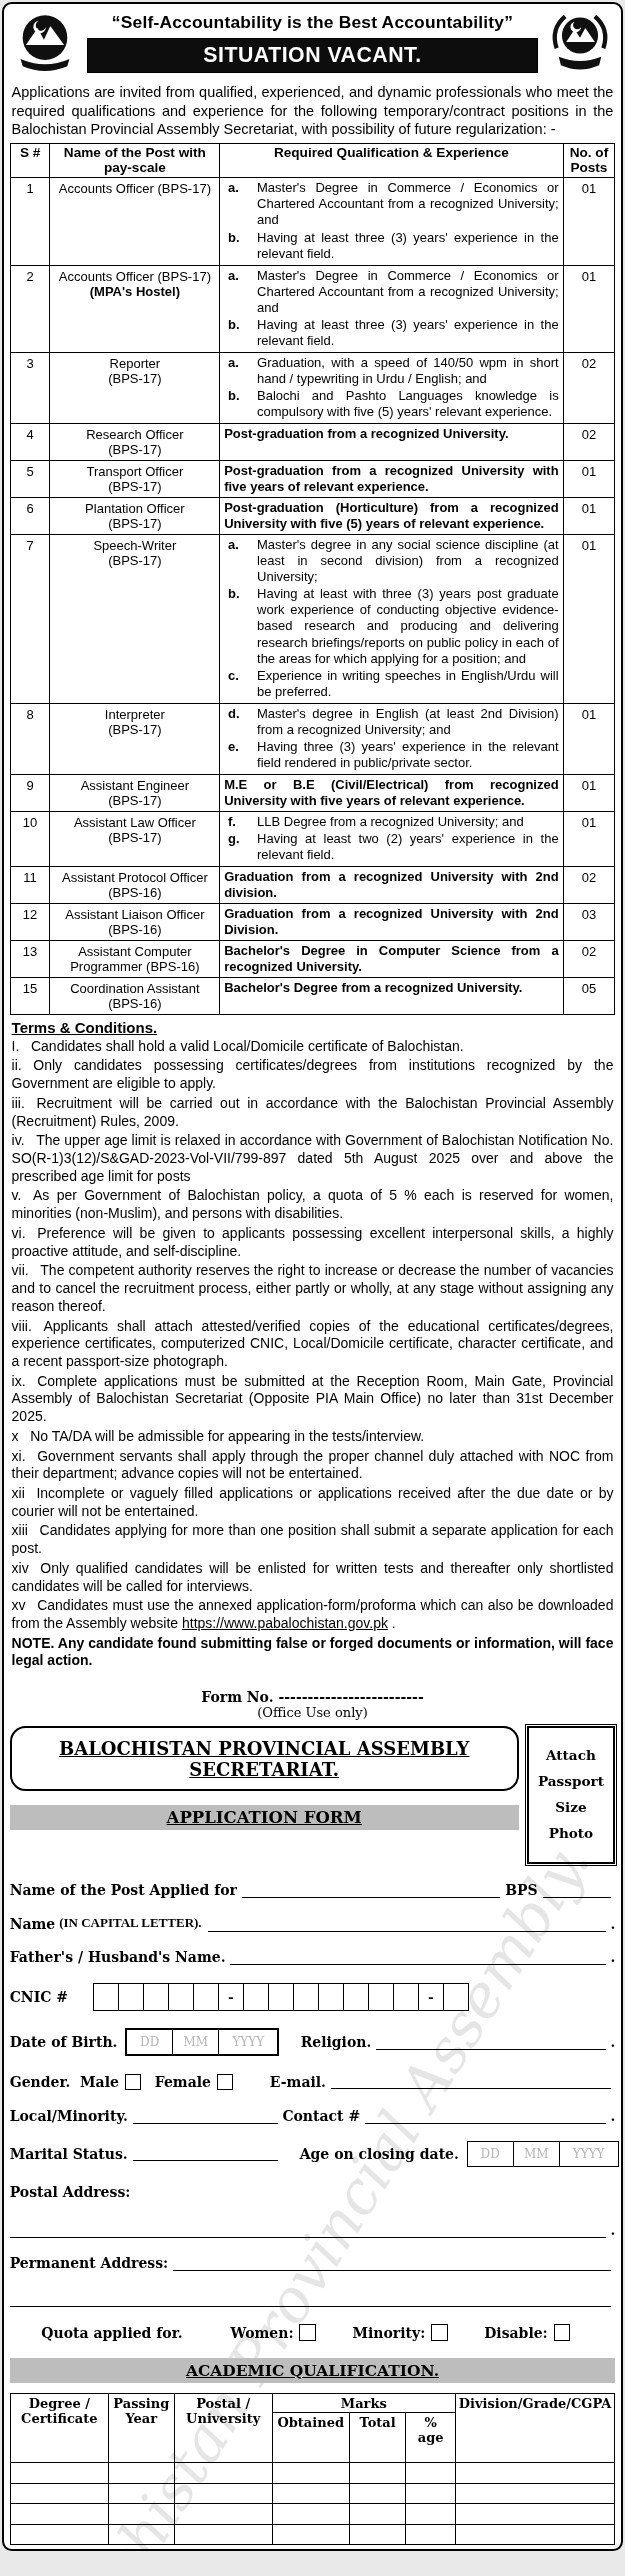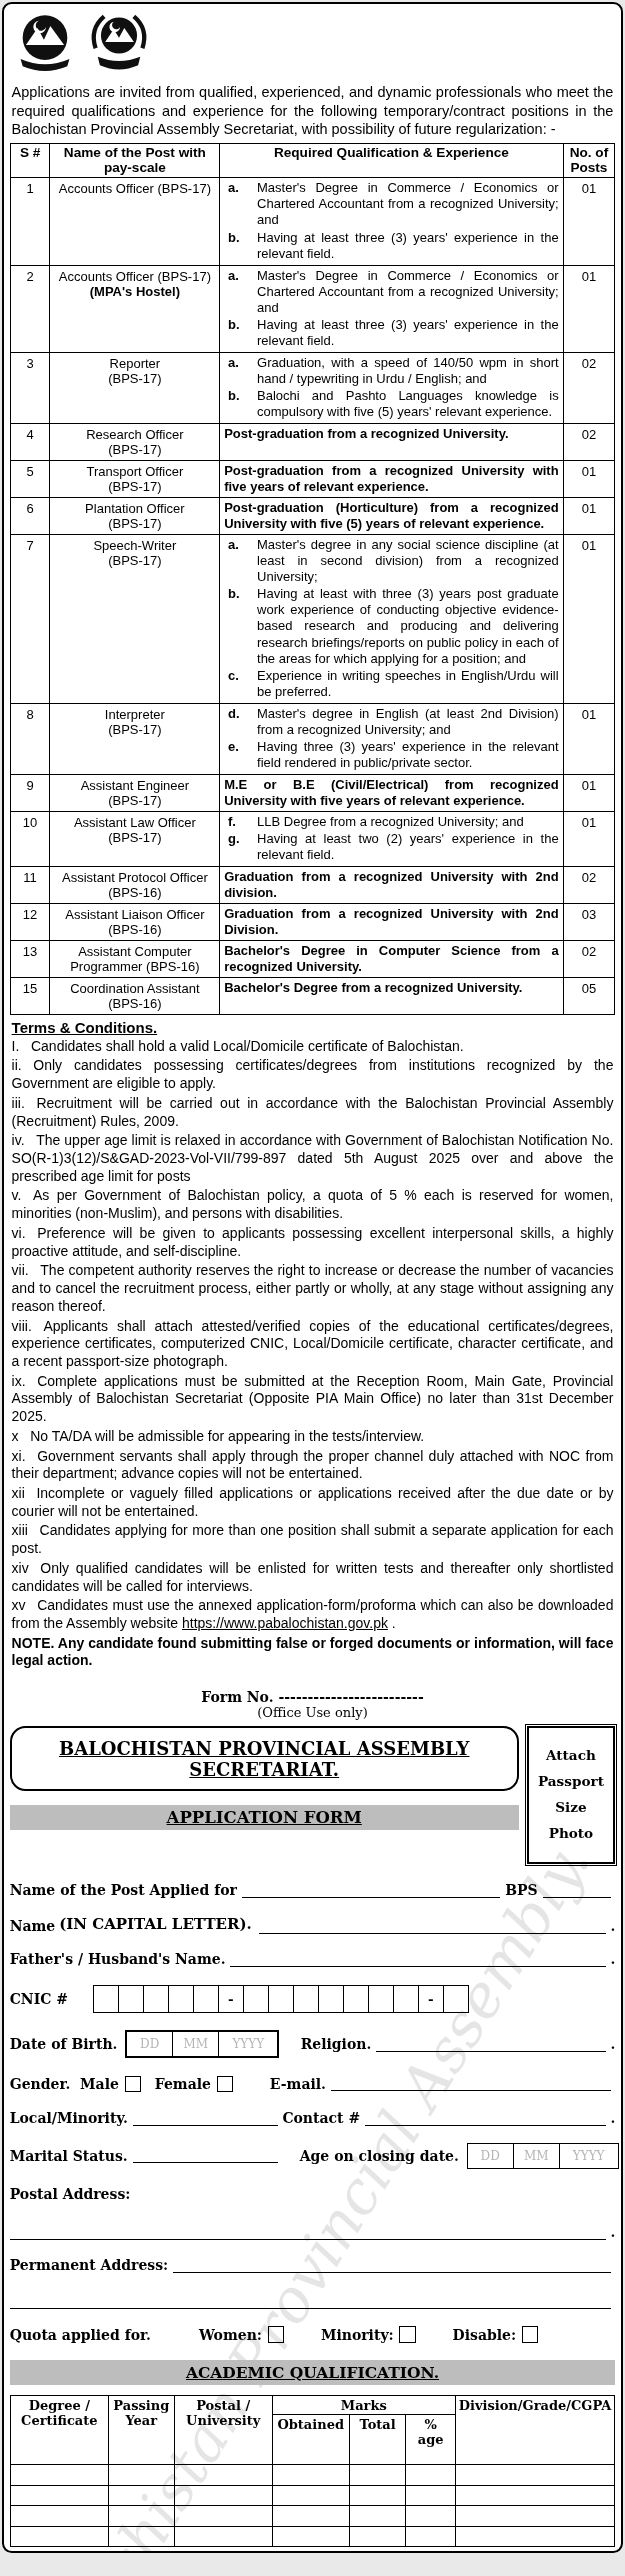--- a/index.html
+++ b/index.html
@@ -41,21 +41,21 @@
   .wmark{position:absolute;z-index:0;left:5.8px;top:950px;transform:rotate(-58deg);transform-origin:0 0;font-size:60px;font-style:italic;color:rgba(0,0,0,0.10);white-space:nowrap;pointer-events:none;font-weight:normal;}
   .topflex{display:flex;align-items:flex-start;gap:7.8px;}
   .topleft{flex:1;}
   .orgbox{border:2.9px solid #000;border-radius:15.5px;text-align:center;font-size:18px;padding:9.7px 3.9px;}
   .orgbox span{text-decoration:underline;}
   .photobox{flex:0 0 81px;border:2.9px solid #000;outline:1px solid #000;outline-offset:1.9px;text-align:center;font-size:13.6px;padding:15.5px 1.9px;line-height:1.9;}
   .appbar{background:#bdbdbd;text-align:center;font-size:16.5px;margin-top:13.6px;padding:2.9px 0;}
   .appbar span{text-decoration:underline;}
   .frow{display:flex;align-items:flex-end;margin-top:17.4px;font-size:14px;}
   .frow .lbl{white-space:nowrap;}
-  .frow .caps{font-size:15px;align-self:flex-end;padding:0 1.9px 1px 3.9px;}
+  .frow .caps{font-size:13px;align-self:flex-end;padding:0 1.9px 1px 3.9px;font-family:Liberation Serif, serif;}
   .fline{flex:1;border-bottom:1.5px solid #000;height:13.6px;margin:0 4.8px;}
   .fline.short{flex:0 0 68px;}
   .fline.mid{flex:0 0 145px;}
   .cbx{display:inline-block;width:14.5px;height:14.5px;border:1.6px solid #000;margin:0 13.6px 0 5.8px;}
   .cnic-strip{display:flex;border:1.5px solid #000;margin-left:25px;}
   .cnic-cell{width:24px;height:26px;border-right:1px solid #000;display:flex;align-items:center;justify-content:center;font-size:13.6px;}
   .cnic-cell:last-child{border-right:none;}
   .datebox{display:flex;border:2.9px solid #000;margin:0 7.8px;}
   .datebox.thin{border-width:1px;}
   .dcell{width:45px;height:24px;border-right:1px solid #000;display:flex;align-items:center;justify-content:center;color:#b5b5b5;font-size:12px;font-weight:normal;}
@@ -75,20 +75,24 @@
 
   <div class="hdr">
     <div class="crest">
       <svg viewBox="0 0 60 64" width="66" height="68">
         <circle cx="30" cy="26" r="21" fill="#101010"></circle>
         <path d="M12 33 L23 17 L29 28 L35 15 L48 33 Z" fill="#fff"></path>
         <path d="M24 10 a5 5 0 1 0 7 6 a6 6 0 1 1 -7 -6 Z" fill="#fff"></path>
         <path d="M7 46 Q30 56 53 46 L51 53 Q30 62 9 53 Z" fill="#101010"></path>
       </svg>
     </div>
+    <div class="hdr-mid">
+      <div class="motto">“Self-Accountability is the Best Accountability”</div>
+      <div class="banner">SITUATION VACANT.</div>
+    </div>
     <div class="crest">
       <svg viewBox="0 0 60 64" width="66" height="68">
         <path d="M8 36 Q2 18 16 6" stroke="#101010" stroke-width="4" fill="none"></path>
         <path d="M52 36 Q58 18 44 6" stroke="#101010" stroke-width="4" fill="none"></path>
         <circle cx="30" cy="24" r="17" fill="#101010"></circle>
         <path d="M17 30 L25 18 L30 26 L35 17 L44 30 Z" fill="#fff"></path>
         <path d="M25 11 a4 4 0 1 0 6 5 a5 5 0 1 1 -6 -5 Z" fill="#fff"></path>
         <path d="M10 44 Q30 52 50 44 L48 52 Q30 60 12 52 Z" fill="#101010"></path>
       </svg>
     </div>
@@ -453,21 +457,21 @@
       </div>
 
       <div class="frow">
         <span class="lbl">Permanent Address:</span>
         <span class="fline"></span>
       </div>
       <div class="frow" style="margin-top:21.3px;">
         <span class="fline" style="margin-left:0;"></span>
       </div>
 
-      <div class="frow" style="align-items:center;">
+      <div class="frow" style="align-items:center;justify-content:center;">
         <span class="lbl">Quota applied for.</span>
         <span class="lbl" style="margin-left:48px;">Women:</span>
           <span class="cbx"></span>
         <span class="lbl" style="margin-left:23px;">Minority:</span>
           <span class="cbx"></span>
         <span class="lbl" style="margin-left:23px;">Disable:</span>
           <span class="cbx"></span>
       </div>
 
       <div class="secbar"><span>ACADEMIC QUALIFICATION.</span></div>

